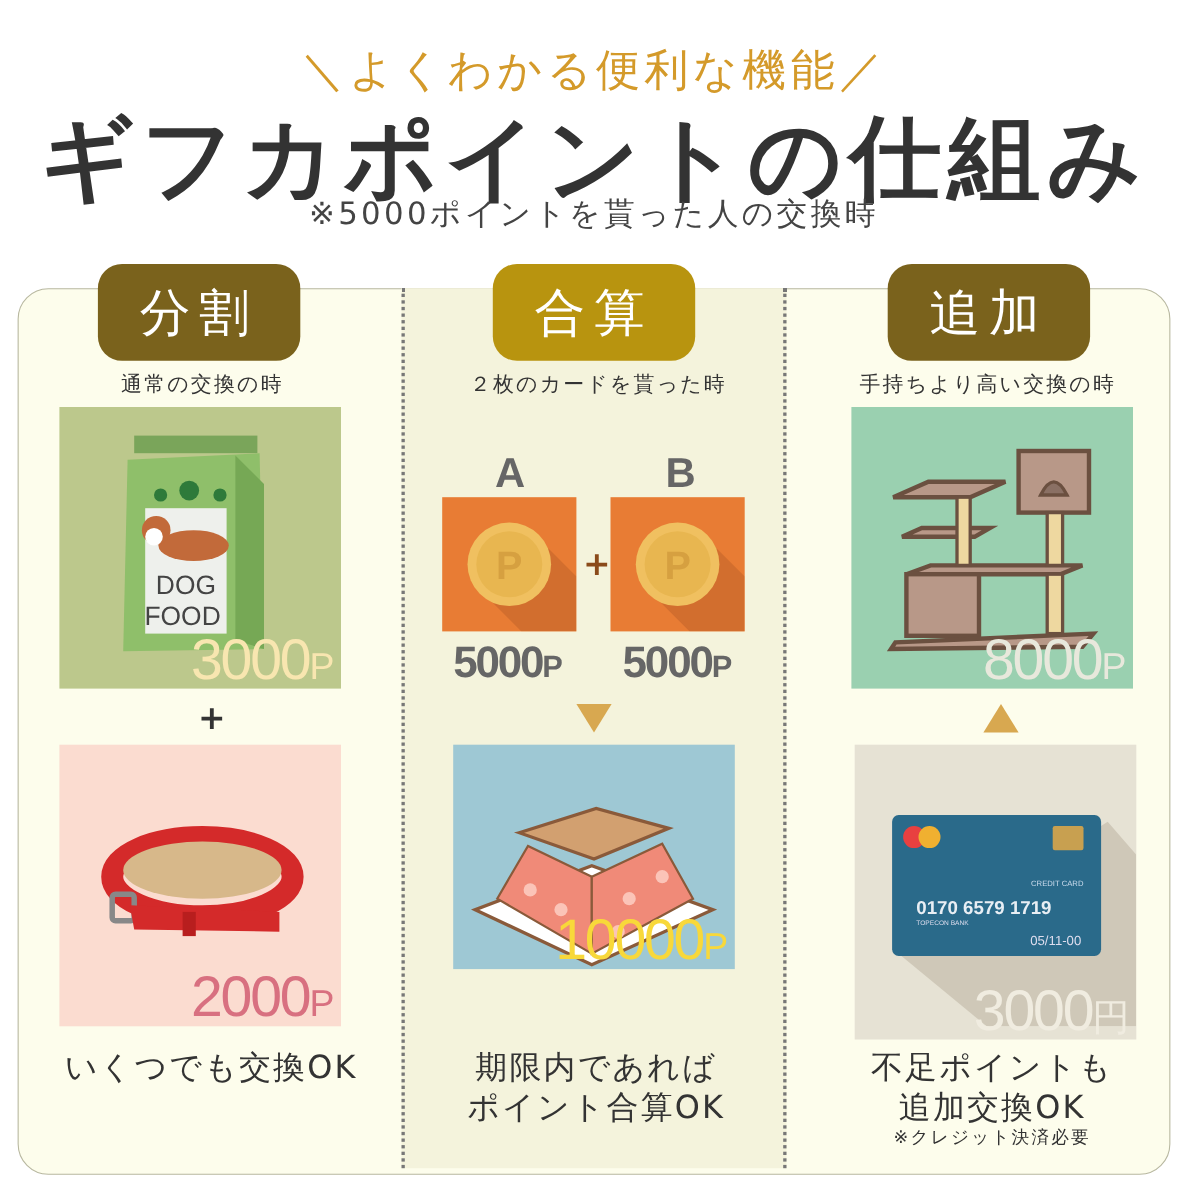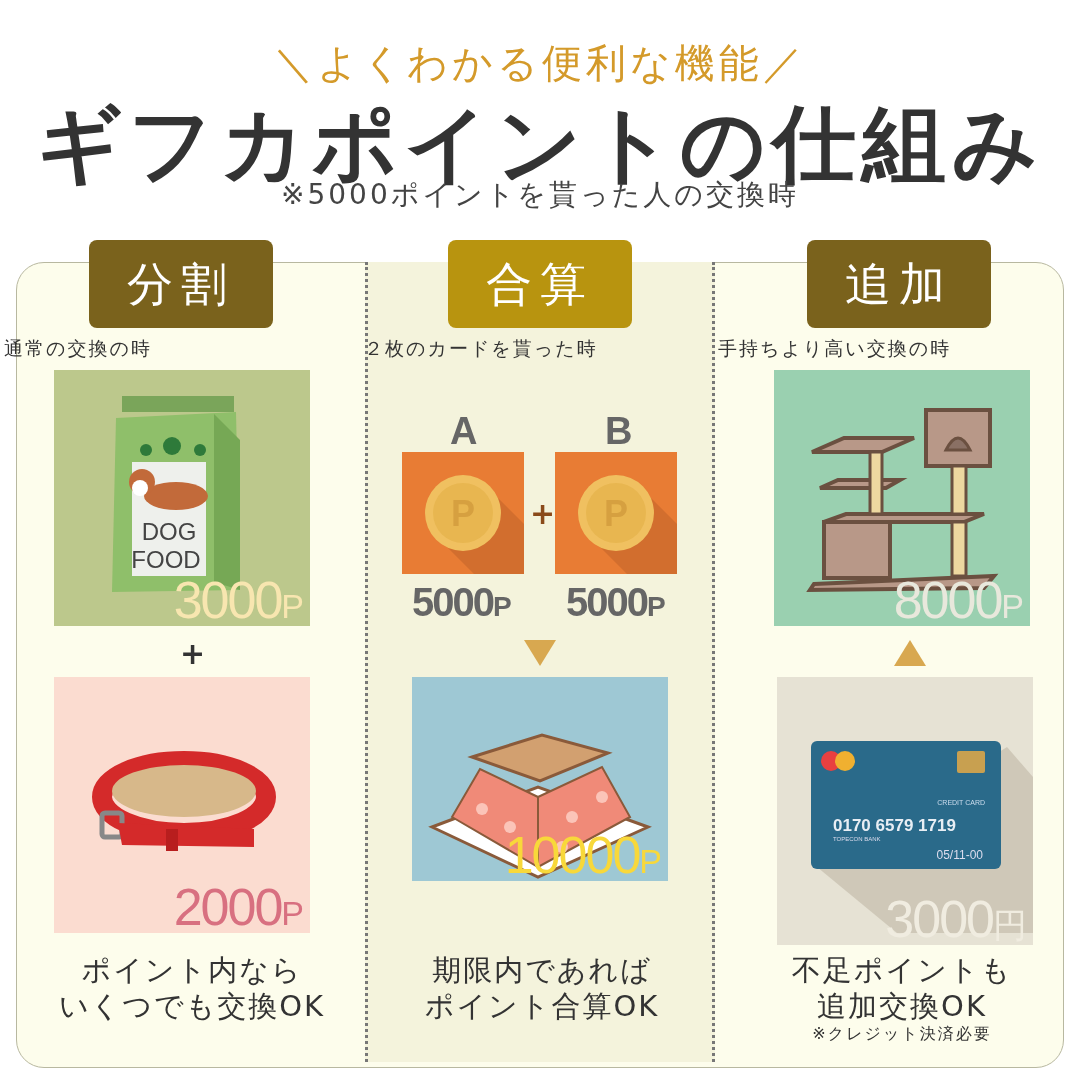--- a/index.html
+++ b/index.html
@@ -2,22 +2,22 @@
 <html><head>
 <meta charset="utf-8">
 <style>
 *{box-sizing:border-box;margin:0;padding:0}
 body{width:1080px;height:1080px;background:#fff;font-family:"DejaVu Sans",sans-serif;position:relative;overflow:hidden;color:#333}
 .eyebrow{position:absolute;top:36px;left:0;width:1080px;text-align:center;color:#d49a2a;font-size:40px;letter-spacing:4px}
 .title{position:absolute;top:88px;left:0;width:1080px;text-align:center;font-size:84px;font-weight:bold;color:#333;letter-spacing:6px}
 .subtitle{position:absolute;top:176px;left:0;width:1080px;text-align:center;font-size:28px;color:#444;letter-spacing:3px}
 .panel{position:absolute;top:262px;left:16px;width:1048px;height:806px;background:#fdfdec;border:1px solid #b8b8a0;border-radius:28px}
 .col-mid{position:absolute;top:262px;left:365px;width:350px;height:800px;background:#f4f3dc;border-left:3px dotted #777;border-right:3px dotted #777}
-.badge{position:absolute;top:240px;width:184px;height:88px;border-radius:8px;color:#fff;font-size:46px;text-align:center;line-height:88px;letter-spacing:8px}
-.cap{position:absolute;top:336px;width:360px;font-size:19px;color:#333;letter-spacing:2px}
+.badge{position:absolute;top:240px;width:184px;height:88px;border-radius:22px;color:#fff;font-size:46px;text-align:center;line-height:88px;letter-spacing:8px}
+.cap{position:absolute;top:336px;width:360px;text-align:center;font-size:19px;color:#333;letter-spacing:2px}
 .tile{position:absolute;width:256px;overflow:hidden}
 .price{position:absolute;right:8px;bottom:0px;font-family:"Liberation Sans",sans-serif;font-weight:normal;font-size:52px;letter-spacing:-2px;line-height:1}
 .price small{font-size:34px}
 .desc{position:absolute;width:360px;text-align:center;font-size:29px;line-height:36px;color:#333;letter-spacing:2px}
 .note{font-size:16px;line-height:20px}
 .plus{position:absolute;font-size:30px;font-weight:bold;color:#333}
 .label-ab{position:absolute;font-family:"Liberation Sans",sans-serif;font-weight:bold;font-size:38px;color:#666}
 .pts{position:absolute;font-family:"Liberation Sans",sans-serif;font-weight:bold;font-size:40px;color:#666;letter-spacing:-2px}
 .pts small{font-size:28px}
 .tri-down{position:absolute;width:0;height:0;border-left:16px solid transparent;border-right:16px solid transparent;border-top:26px solid #d8a850}
@@ -61,21 +61,20 @@
     <ellipse cx="130" cy="120" rx="82" ry="36" fill="none" stroke="#d42a2a" stroke-width="20"></ellipse>
     <ellipse cx="130" cy="114" rx="72" ry="26" fill="#d7b88a"></ellipse>
     <rect x="48" y="136" width="20" height="24" rx="3" fill="none" stroke="#888" stroke-width="5"></rect>
     <path d="M64 146 L200 152 L200 170 L68 168 Z" fill="#d42a2a"></path>
     <rect x="112" y="152" width="12" height="22" fill="#b81e1e"></rect>
   </svg>
   <div class="price" style="color:#d87080"><span>2000</span><small>P</small></div>
 </div>
 
 <div class="desc" style="left:12px;top:952px">
-  <div>ポイント内なら</div>
   <div>いくつでも交換OK</div>
 </div>
 
 <div class="badge" style="left:448px;background:#b8940f">合算</div>
 <div class="cap" style="left:364px">２枚のカードを貰った時</div>
 
 <div class="label-ab" style="left:450px;top:410px">A</div>
 <div class="label-ab" style="left:605px;top:410px">B</div>
 
 <div class="tile" style="left:402px;top:452px;width:122px;height:122px;background:#e87c34">

